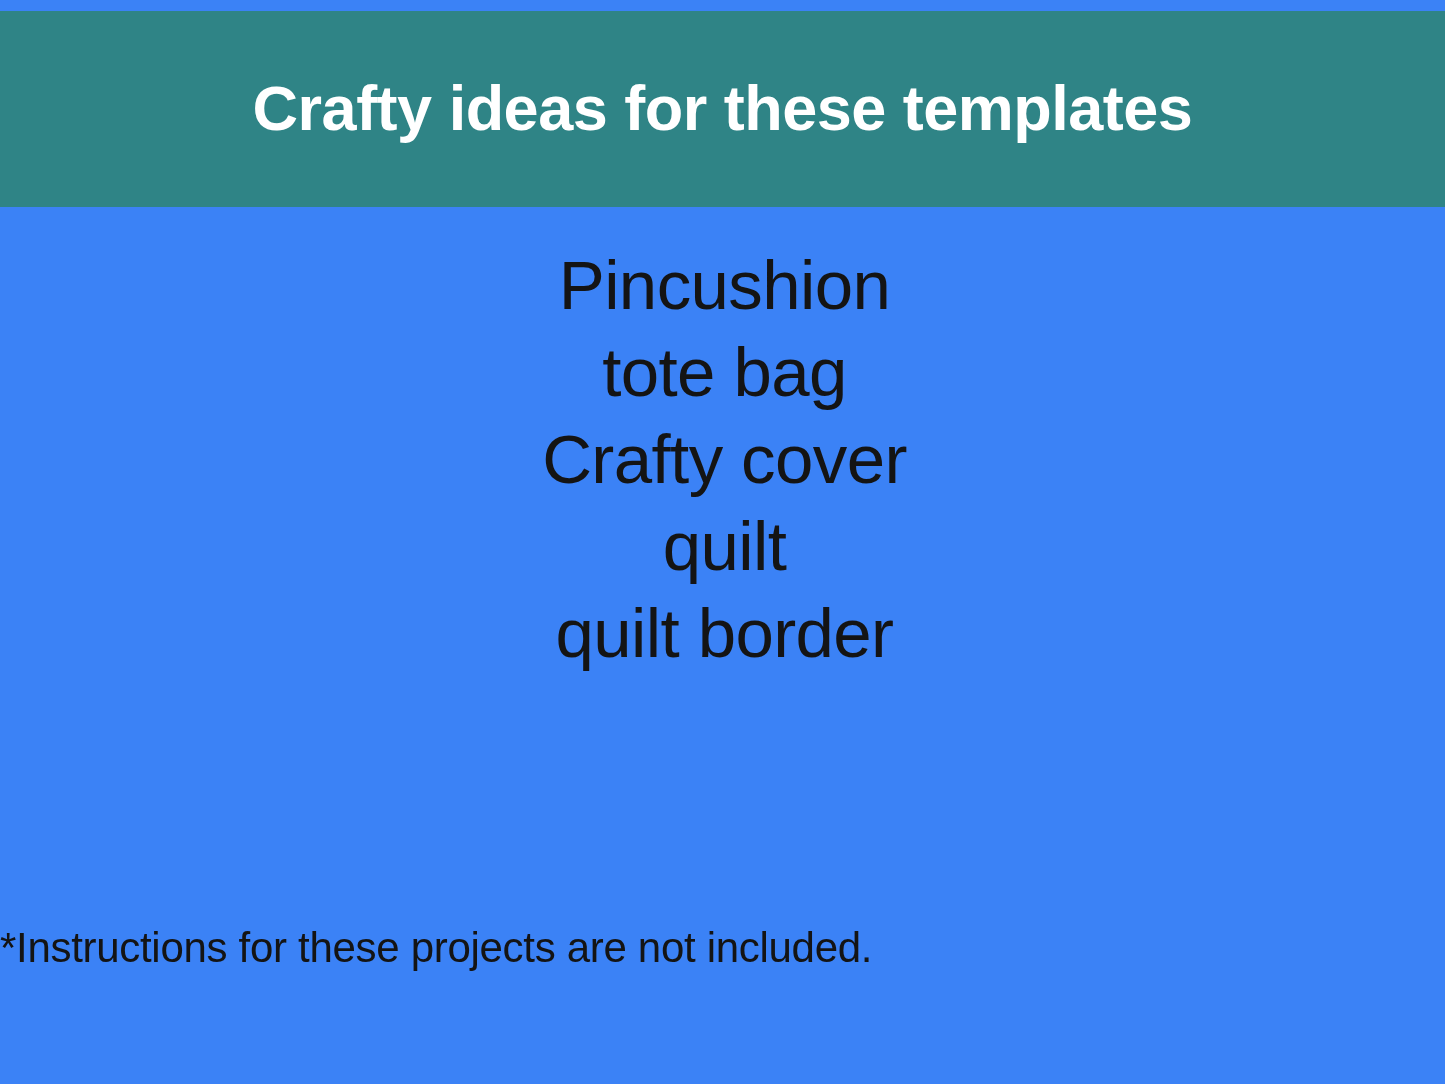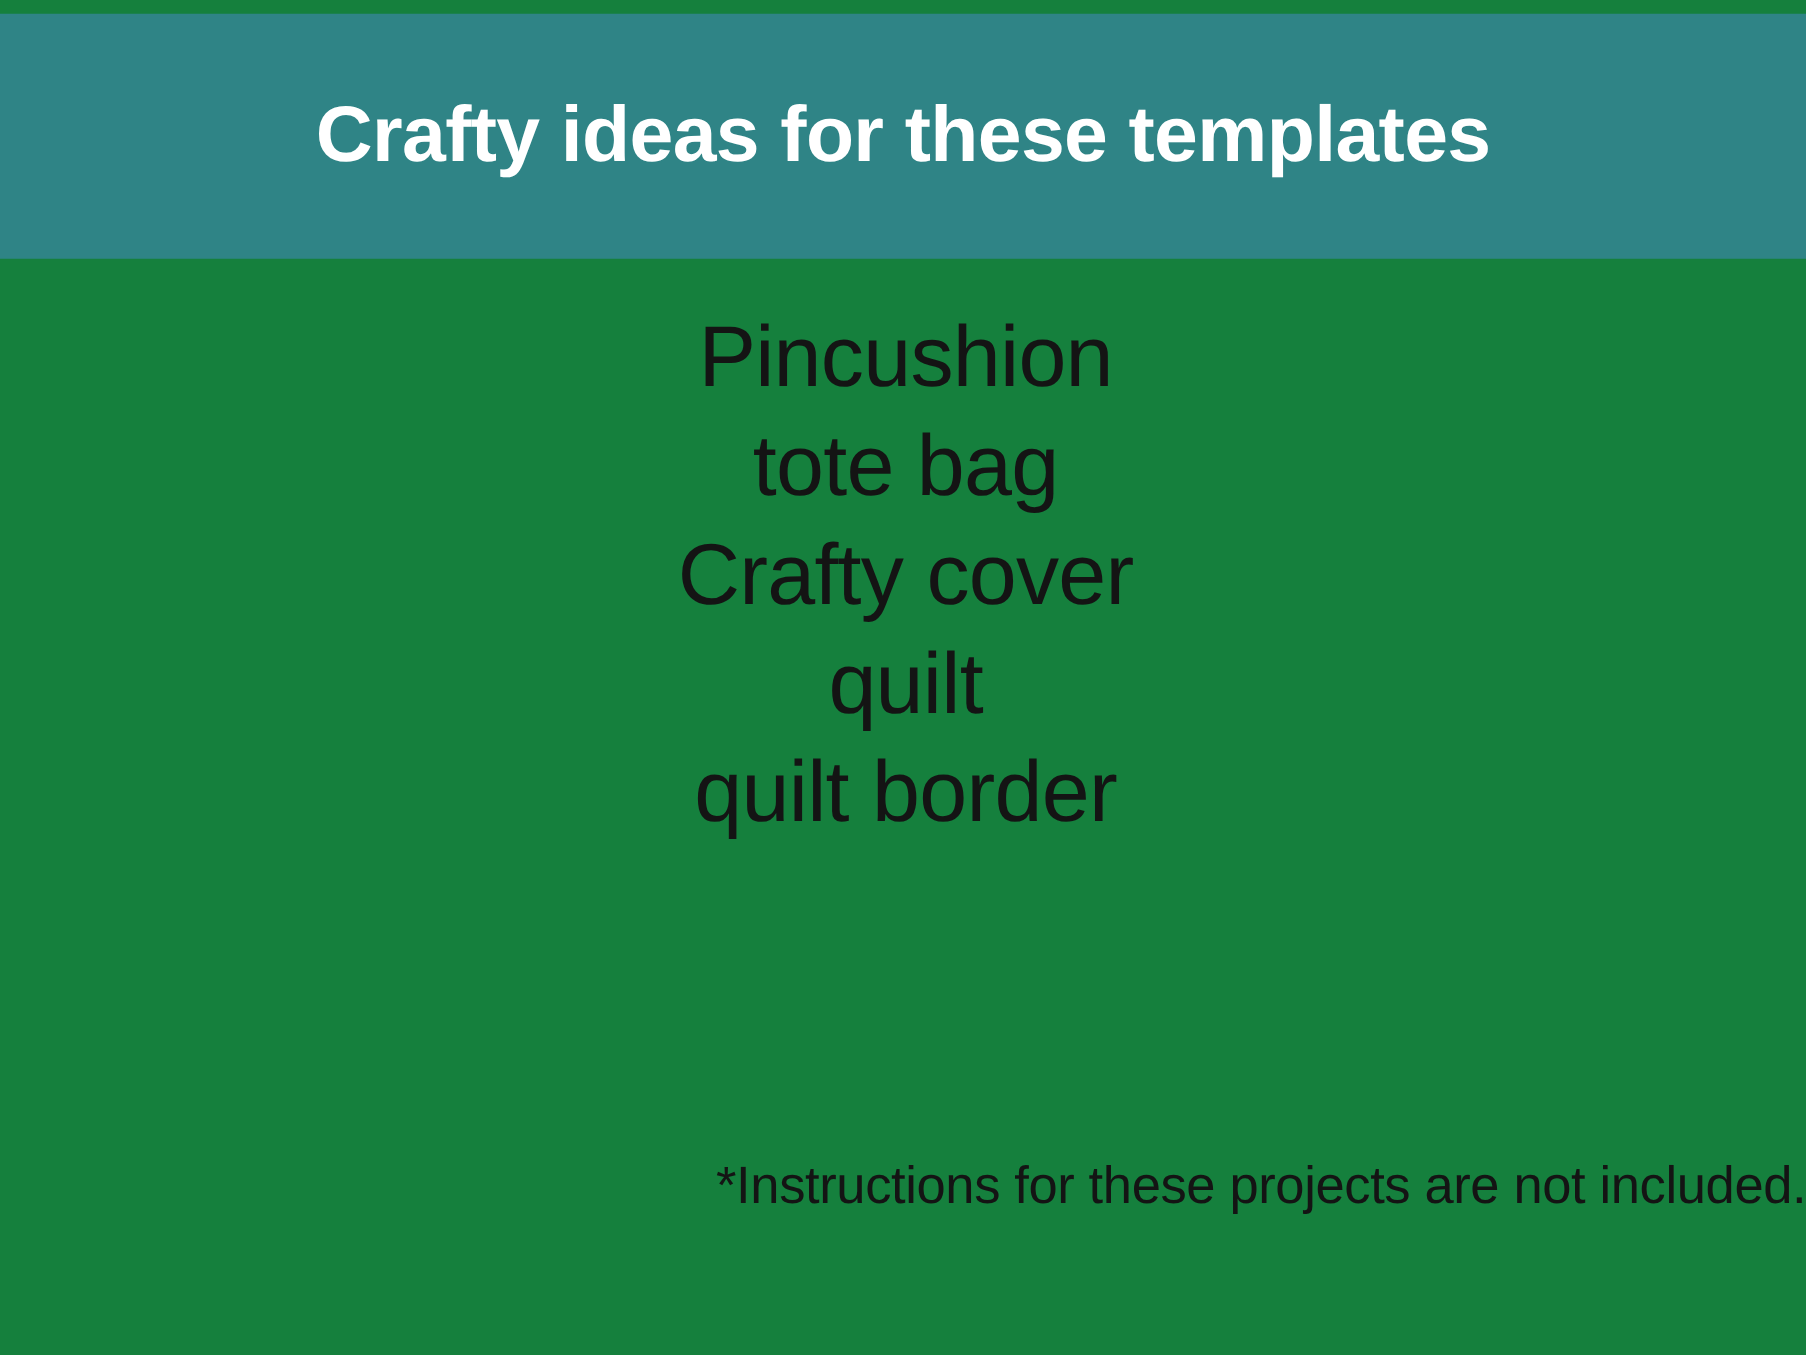--- a/index.html
+++ b/index.html
@@ -11,21 +11,21 @@
     height: 1084px;
     background: #ffffff;
     font-family: "Liberation Sans", sans-serif;
     overflow: hidden;
     position: relative;
   }
 
   .slide {
     position: absolute;
     inset: 0;
-    background: #15803d;
+    background: #3b82f6;
   }
 
   
   .header-band {
     position: absolute;
     left: 0;
     top: 11px;
     width: 1445px;
     height: 196px;
     background: #2f8486;
@@ -71,21 +71,21 @@
     white-space: nowrap;
     text-align: center;
   }
 
   
   .footnote {
     position: absolute;
     left: 0;
     top: 922px;
     width: 1445px;
-    text-align: right;
+    text-align: left;
     color: #141414;
     font-family: "Liberation Sans", sans-serif;
     font-size: 42px;
     font-weight: 400;
     line-height: 52px;
     letter-spacing: -0.3px;
     white-space: nowrap;
     margin: 0;
   }
 </style>

